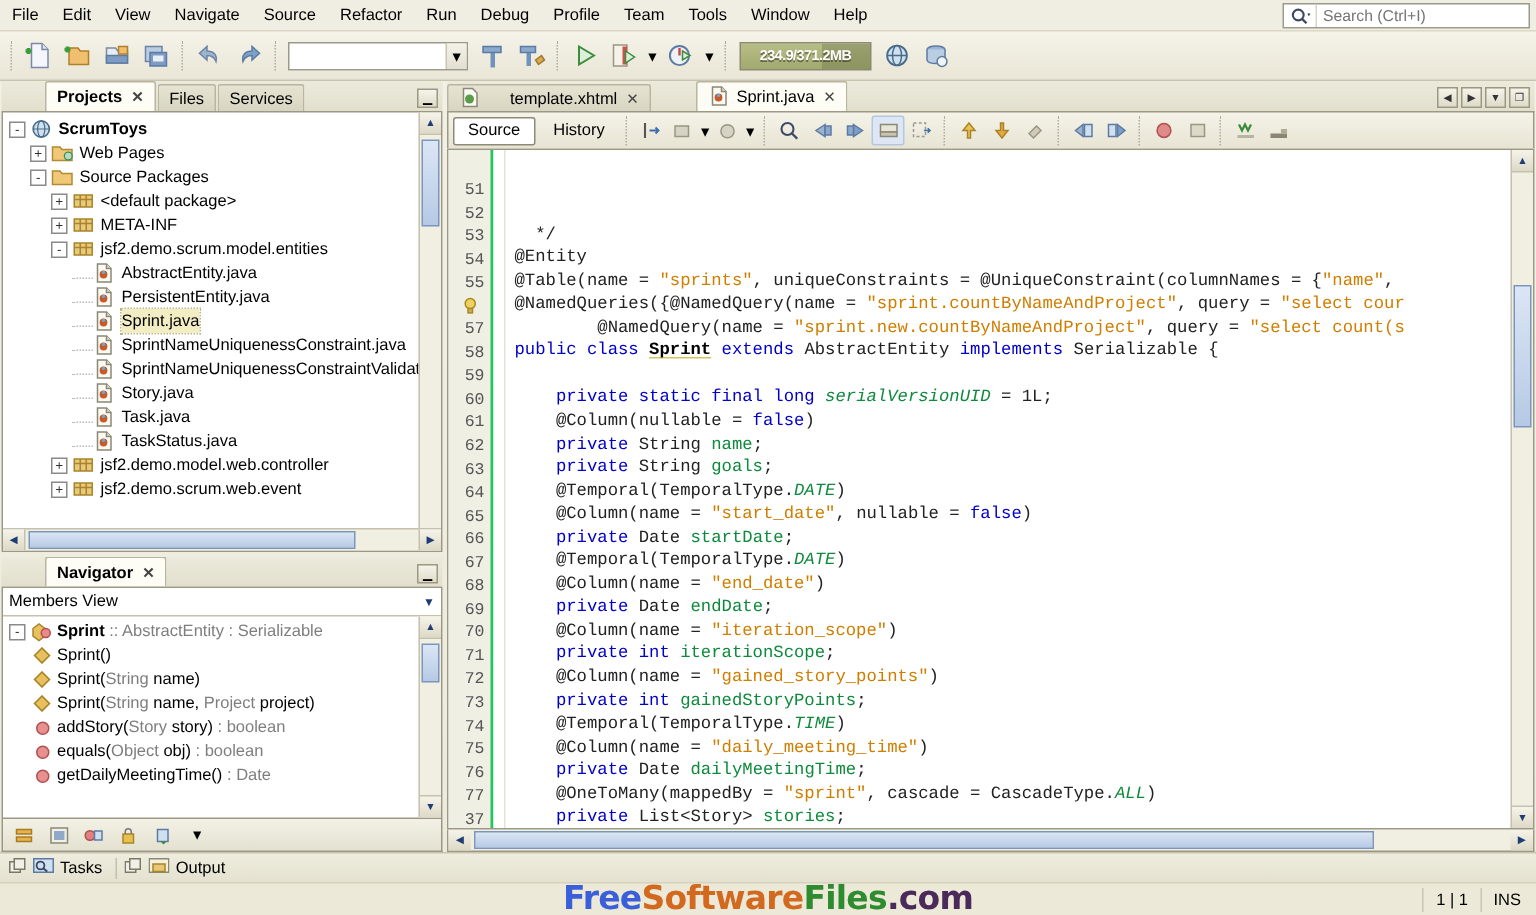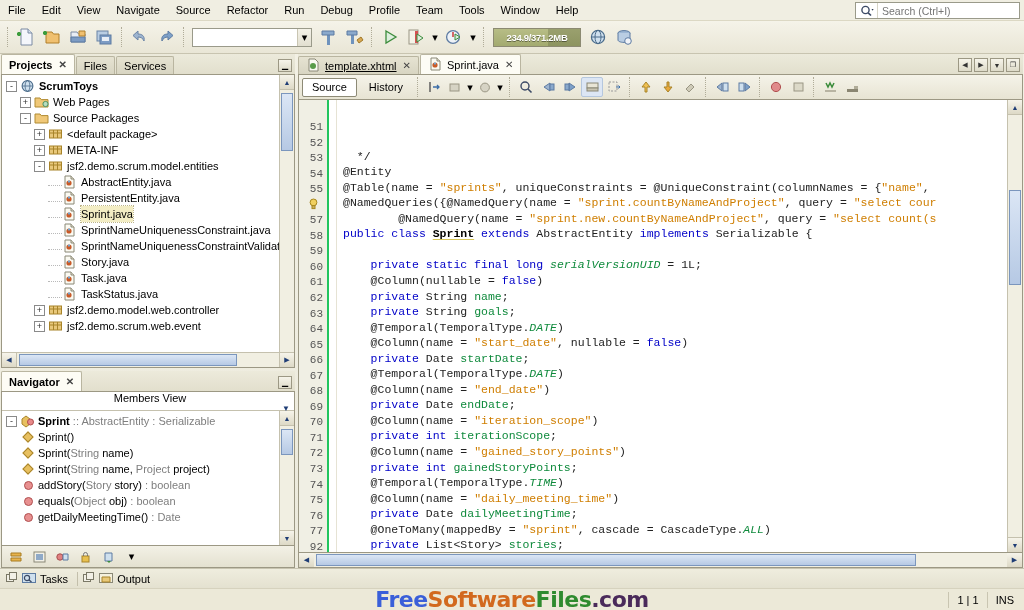--- a/index.html
+++ b/index.html
@@ -50,21 +50,21 @@
   .main { flex:1; display:flex; min-height:0; padding:0 1px; }
   .left { width:294px; display:flex; flex-direction:column; }
   .right { flex:1; display:flex; flex-direction:column; margin-left:3px; min-width:0; }
 
   
   .winTabs { height:20px; display:flex; align-items:flex-end;
              background:linear-gradient(#eceadb,#e2dfcd); position:relative; }
   .wtab { height:18px; display:flex; align-items:center; padding:0 7px; font-size:11px;
           border:1px solid #b9b5a0; border-bottom:none; margin-right:1px;
           background:linear-gradient(#e6e3d2,#d8d5c2); border-radius:2px 2px 0 0; }
-  .wtab.active { background:#fdfcf5; font-weight:bold; height:20px; }
+  .wtab.active { background:#fdfcf5; font-weight:bold; height:20px;margin-left:29px; }
   .wtab .x { margin-left:6px; font-size:10px; color:#444; }
   .winTabs .minbtn { position:absolute; right:3px; bottom:2px; width:14px; height:13px;
         border:1px solid #9c9884; background:linear-gradient(#f6f4ea,#dedbc9);
         display:flex; align-items:center; justify-content:center; font-size:8px; }
 
   .panelBody { flex:1; background:#fff; border:1px solid #9c9884; position:relative;
                overflow:hidden; min-height:0; }
 
   
   .tree { padding:3px 0 0 4px; font-size:11px; line-height:16px; white-space:nowrap; }
@@ -93,21 +93,21 @@
   .hscroll .ar { width:15px; background:linear-gradient(#f6f4ea,#ddd9c6);
         display:flex; align-items:center; justify-content:center; font-size:7px;
         color:#1f3d75; border-right:1px solid #c5c1ae; }
   .hscroll .ar.r { border-right:none; border-left:1px solid #c5c1ae; }
   .hscroll .track { flex:1; position:relative; }
   .hscroll .thumb { position:absolute; left:2px; width:218px; top:1px; bottom:1px;
         background:linear-gradient(#dbe6f5,#b6c9e4); border:1px solid #7b96bd; }
 
   
   .navCombo { height:19px; border-bottom:1px solid #c5c1ae; display:flex;
-              align-items:center; background:#fff; font-size:11px; padding-left:4px;flex-direction:column; }
+              align-items:center; background:#fff; font-size:11px; padding-left:4px; }
   .navCombo .cv { margin-left:auto; width:16px; height:17px; display:flex;
         align-items:center; justify-content:center; color:#1f3d75; font-size:8px; }
   .dot { width:9px; height:9px; border-radius:50%; flex:0 0 auto; }
   .diamond { width:8px; height:8px; transform:rotate(45deg); flex:0 0 auto; }
   .navRow { display:flex; align-items:center; height:16px; font-size:11px; }
   .muted { color:#7e7e7e; }
 
   .navToolbar { height:22px; border:1px solid #9c9884; border-top:none;
         background:linear-gradient(#f3f1e6,#e4e1d0); display:flex; align-items:center;
         padding-left:4px; gap:2px; }
@@ -640,21 +640,21 @@
 
     <div class="right">
 
       <div class="edTabs">
         <div id="edTabStrip" style="display:flex;align-items:flex-end;">
             <div class="wtab" style="font-weight: normal;">
               <span class="ico"><svg width="15" height="14" viewBox="0 0 15 14">
                   <path d="M3 1h6l3 3v9H3z" fill="#fbfaf2" stroke="#8a8876"></path>
                   <circle cx="7" cy="8" r="3" fill="#5a9c4a"></circle>
                 </svg></span>
-              <span style="margin-left: 3px; text-decoration: underline;">template.xhtml</span>
+              <span style="margin-left: 18px;">template.xhtml</span>
               <span class="x">✕</span>
             </div>
             <div class="wtab active" style="font-weight: normal;">
               <span class="ico"><svg width="15" height="14" viewBox="0 0 15 14">
                   <path d="M3 1h6l3 3v9H3z" fill="#fbfaf2" stroke="#8a8876"></path>
                   <path d="M9 1v3h3" fill="#e4e0cf" stroke="#8a8876"></path>
                   <circle cx="7" cy="8" r="2.6" fill="#c85a28"></circle>
                   <circle cx="7" cy="6.6" r="1.1" fill="#6ba8dc"></circle>
                 </svg></span>
               <span style="margin-left: 3px;">Sprint.java</span>
@@ -804,21 +804,21 @@
             <div>68</div>
             <div>69</div>
             <div>70</div>
             <div>71</div>
             <div>72</div>
             <div>73</div>
             <div>74</div>
             <div>75</div>
             <div>76</div>
             <div>77</div>
-            <div>92</div>
+            <div>37</div>
           </div>
         <div class="errcol"></div>
         <div class="code" id="codeBody">
           <div class="rmargin"></div>
         <div class="ln"><span class="ann">  */</span></div><div class="ln"><span class="ann">@Entity</span></div><div class="ln"><span class="ann">@Table(name = </span><span class="str">"sprints"</span><span class="ann">, uniqueConstraints = @UniqueConstraint(columnNames = {</span><span class="str">"name"</span><span class="ann">,</span></div><div class="ln"><span class="ann">@NamedQueries({@NamedQuery(name = </span><span class="str">"sprint.countByNameAndProject"</span><span class="ann">, query = </span><span class="str">"select cour</span></div><div class="ln"><span class="ann">        @NamedQuery(name = </span><span class="str">"sprint.new.countByNameAndProject"</span><span class="ann">, query = </span><span class="str">"select count(s</span></div><div class="ln"><span class="kw">public class </span><span class="cls">Sprint</span><span class="kw"> extends </span><span class="ann">AbstractEntity </span><span class="kw">implements </span><span class="ann">Serializable {</span></div><div class="ln"><span class="ann"></span></div><div class="ln"><span class="kw">    private static final long </span><span class="stat">serialVersionUID</span><span class="ann"> = 1L;</span></div><div class="ln"><span class="ann">    @Column(nullable = </span><span class="kw">false</span><span class="ann">)</span></div><div class="ln"><span class="kw">    private </span><span class="ann">String </span><span class="fld">name</span><span class="ann">;</span></div><div class="ln"><span class="kw">    private </span><span class="ann">String </span><span class="fld">goals</span><span class="ann">;</span></div><div class="ln"><span class="ann">    @Temporal(TemporalType.</span><span class="stat">DATE</span><span class="ann">)</span></div><div class="ln"><span class="ann">    @Column(name = </span><span class="str">"start_date"</span><span class="ann">, nullable = </span><span class="kw">false</span><span class="ann">)</span></div><div class="ln"><span class="kw">    private </span><span class="ann">Date </span><span class="fld">startDate</span><span class="ann">;</span></div><div class="ln"><span class="ann">    @Temporal(TemporalType.</span><span class="stat">DATE</span><span class="ann">)</span></div><div class="ln"><span class="ann">    @Column(name = </span><span class="str">"end_date"</span><span class="ann">)</span></div><div class="ln"><span class="kw">    private </span><span class="ann">Date </span><span class="fld">endDate</span><span class="ann">;</span></div><div class="ln"><span class="ann">    @Column(name = </span><span class="str">"iteration_scope"</span><span class="ann">)</span></div><div class="ln"><span class="kw">    private int </span><span class="fld">iterationScope</span><span class="ann">;</span></div><div class="ln"><span class="ann">    @Column(name = </span><span class="str">"gained_story_points"</span><span class="ann">)</span></div><div class="ln"><span class="kw">    private int </span><span class="fld">gainedStoryPoints</span><span class="ann">;</span></div><div class="ln"><span class="ann">    @Temporal(TemporalType.</span><span class="stat">TIME</span><span class="ann">)</span></div><div class="ln"><span class="ann">    @Column(name = </span><span class="str">"daily_meeting_time"</span><span class="ann">)</span></div><div class="ln"><span class="kw">    private </span><span class="ann">Date </span><span class="fld">dailyMeetingTime</span><span class="ann">;</span></div><div class="ln"><span class="ann">    @OneToMany(mappedBy = </span><span class="str">"sprint"</span><span class="ann">, cascade = CascadeType.</span><span class="stat">ALL</span><span class="ann">)</span></div><div class="ln"><span class="kw">    private </span><span class="ann">List&lt;Story&gt; </span><span class="fld">stories</span><span class="ann">;</span></div></div>
         <div class="edVScroll">
           <div class="ar" style="height:15px;border-bottom:1px solid #c5c1ae;background:linear-gradient(#f6f4ea,#ddd9c6);display:flex;align-items:center;justify-content:center;font-size:7px;color:#1f3d75">▲</div>
           <div style="position:absolute;left:1px;right:1px;top:90px;height:95px;background:linear-gradient(#dbe6f5,#b6c9e4);border:1px solid #7b96bd"></div>
           <div style="position:absolute;bottom:0;left:0;right:0;height:15px;border-top:1px solid #c5c1ae;background:linear-gradient(#f6f4ea,#ddd9c6);display:flex;align-items:center;justify-content:center;font-size:7px;color:#1f3d75">▼</div>
         </div>

